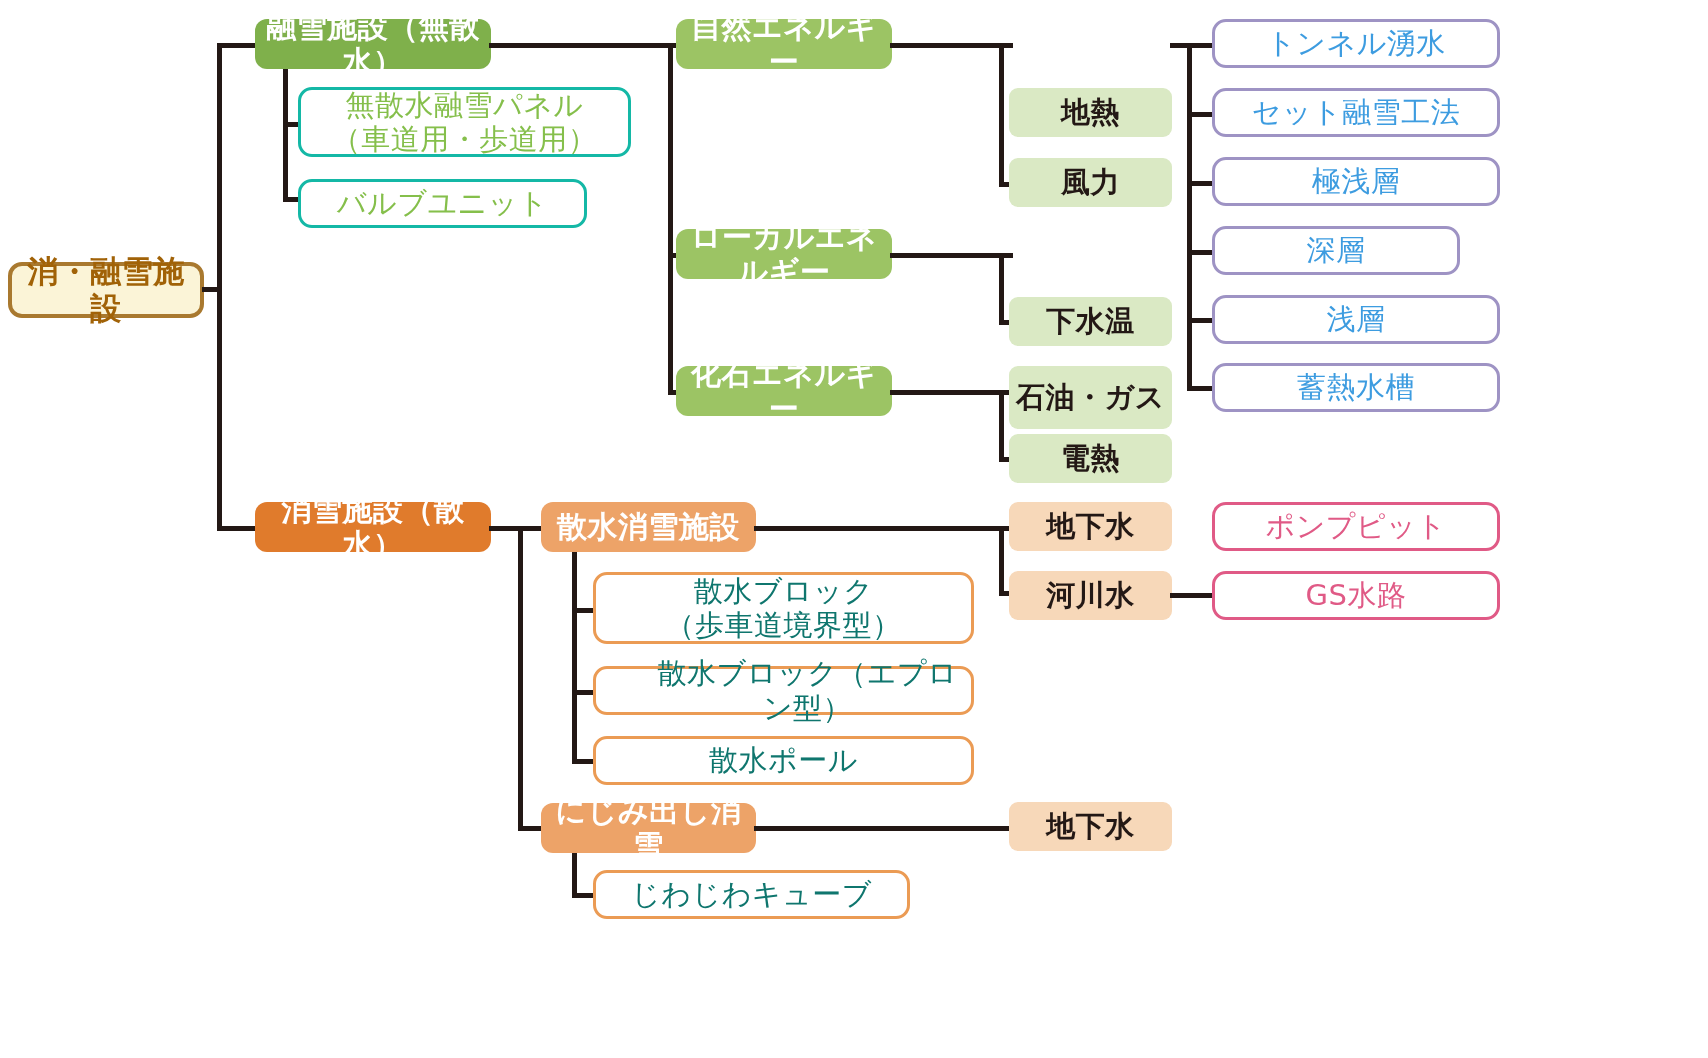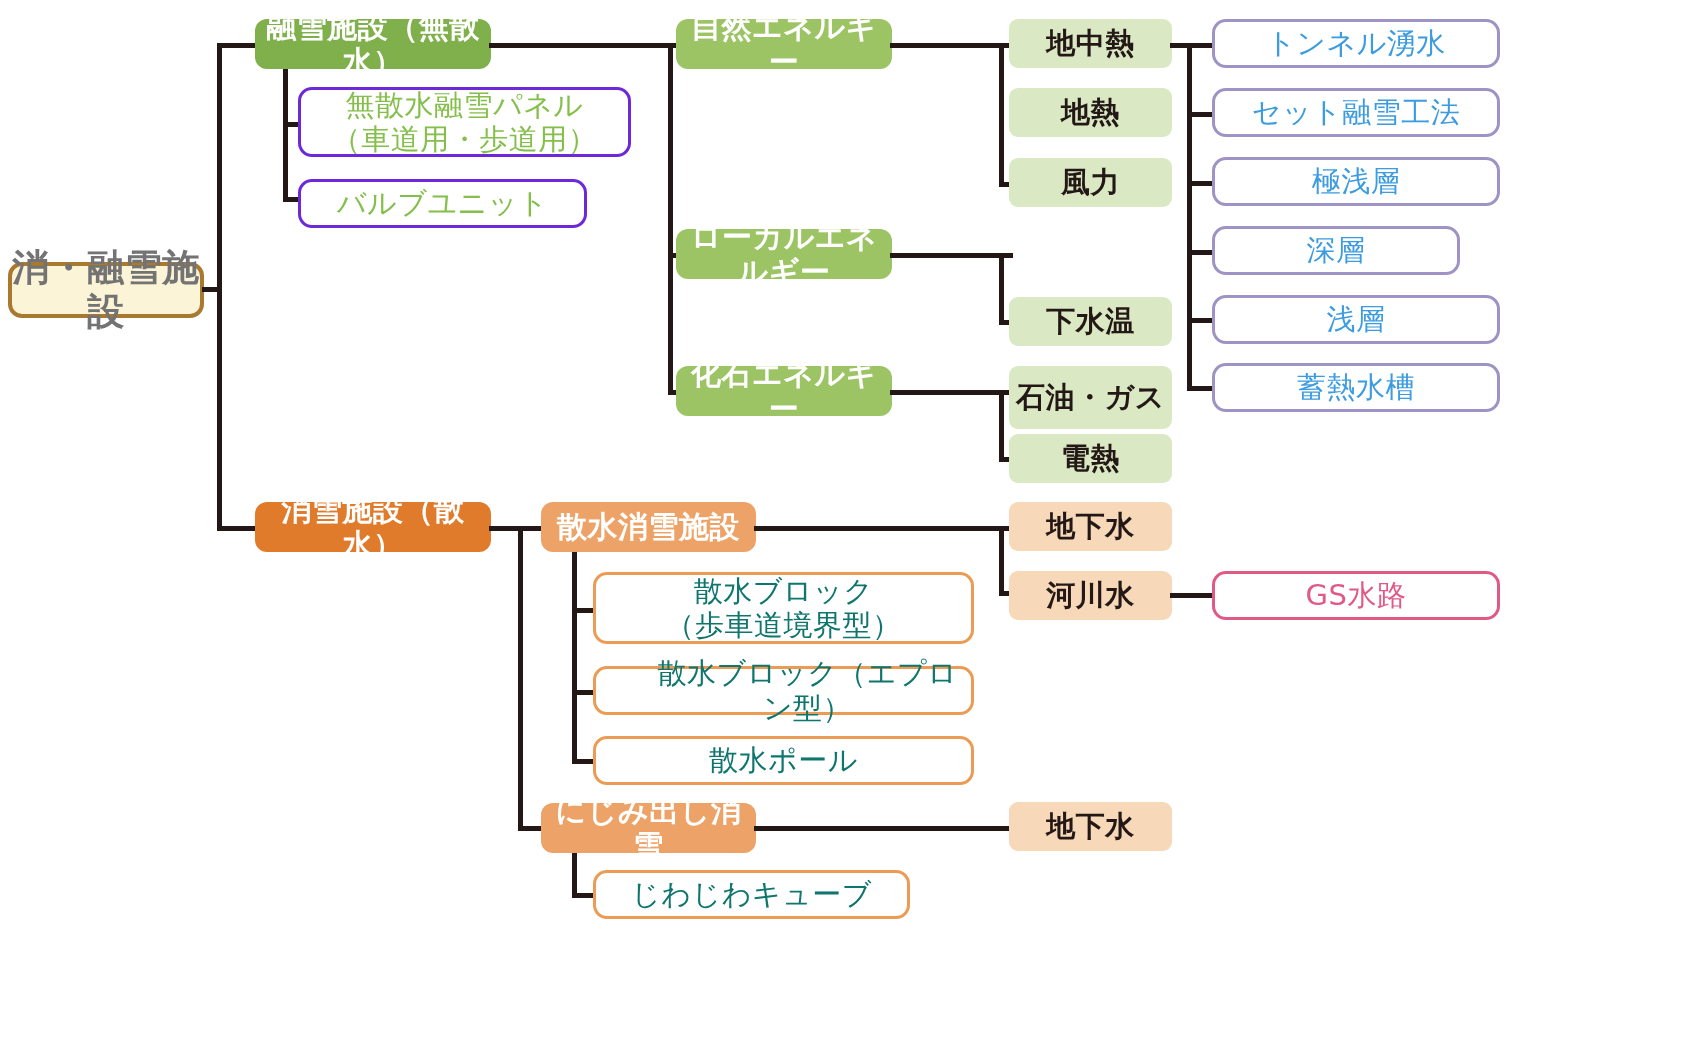--- a/index.html
+++ b/index.html
@@ -20,22 +20,22 @@
     line-height:1.18;
     letter-spacing:0.5px;
     white-space:pre-line;
   }
 
   
   .n-root{
     background:#fbf4d7;
     border:4px solid #a9792f;
     border-radius:14px;
-    color:#737373;
-    font-size:37px;
+    color:#a16207;
+    font-size:31px;
     font-weight:700;
   }
   .n-green-dark{
     background:#7fb04b;
     border-radius:12px;
     color:#ffffff;
     font-size:30px;
     font-weight:700;
   }
   
@@ -50,21 +50,21 @@
   .n-green-pale{
     background:#dae9c4;
     border-radius:9px;
     color:#231815;
     font-size:29px;
     font-weight:700;
   }
   
   .n-green-out{
     background:#ffffff;
-    border:3px solid #6d28d9;
+    border:3px solid #14b8a6;
     border-radius:14px;
     color:#85bf4b;
     font-size:29px;
     font-weight:500;
   }
   
   .n-blue-out{
     background:#ffffff;
     border:3px solid #9e93c4;
     border-radius:14px;
@@ -148,21 +148,20 @@
 
   <div class="node n-green-mid" style="left:676px;top:19px;width:216px;height:50px;">自然エネルギー</div>
   <div class="node n-green-mid" style="left:676px;top:229px;width:216px;height:50px;">ローカルエネルギー</div>
   <div class="node n-green-mid" style="left:676px;top:366px;width:216px;height:50px;">化石エネルギー</div>
 
   <div class="ln lh" style="left:890px;top:43px;width:114px;"></div>
   <div class="ln lv" style="left:999px;top:43px;height:142px;"></div>
   <div class="ln lh" style="left:999px;top:43px;width:14px;"></div>
   <div class="ln lh" style="left:999px;top:182px;width:14px;"></div>
 
-  <div class="node n-green-pale" style="left:1009px;top:19px;width:163px;height:49px;">地中熱</div>
   <div class="node n-green-pale" style="left:1009px;top:88px;width:163px;height:49px;">地熱</div>
   <div class="node n-green-pale" style="left:1009px;top:158px;width:163px;height:49px;">風力</div>
 
   <div class="ln lh" style="left:890px;top:253px;width:114px;"></div>
   <div class="ln lv" style="left:999px;top:253px;height:71px;"></div>
   <div class="ln lh" style="left:999px;top:253px;width:14px;"></div>
   <div class="ln lh" style="left:999px;top:320px;width:14px;"></div>
 
   <div class="node n-green-pale" style="left:1009px;top:297px;width:163px;height:49px;">下水温</div>
 
@@ -212,20 +211,21 @@
   <div class="ln lh" style="left:754px;top:526px;width:250px;"></div>
   <div class="ln lv" style="left:999px;top:526px;height:70px;"></div>
   <div class="ln lh" style="left:999px;top:526px;width:14px;"></div>
   <div class="ln lh" style="left:999px;top:591px;width:14px;"></div>
 
   <div class="node n-orange-pale" style="left:1009px;top:502px;width:163px;height:49px;">地下水</div>
   <div class="node n-orange-pale" style="left:1009px;top:571px;width:163px;height:49px;">河川水</div>
 
   <div class="ln lh" style="left:1170px;top:593px;width:44px;"></div>
 
+  <div class="node n-pink-out" style="left:1212px;top:502px;width:288px;height:49px;">ポンプピット</div>
   <div class="node n-pink-out" style="left:1212px;top:571px;width:288px;height:49px;">GS水路</div>
 
   <div class="node n-orange-mid" style="left:541px;top:803px;width:215px;height:50px;">にじみ出し消雪</div>
 
   <div class="ln lv" style="left:572px;top:853px;height:44px;"></div>
   <div class="ln lh" style="left:572px;top:893px;width:26px;"></div>
 
   <div class="node n-orange-out" style="left:593px;top:870px;width:317px;height:49px;">じわじわキューブ</div>
 
   <div class="ln lh" style="left:754px;top:826px;width:259px;"></div>

